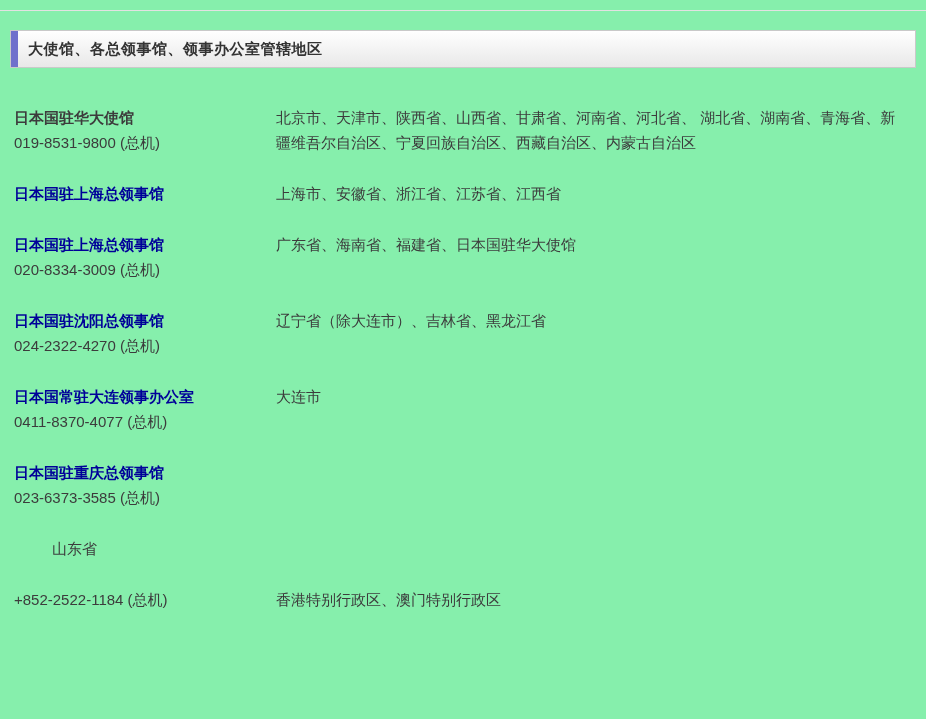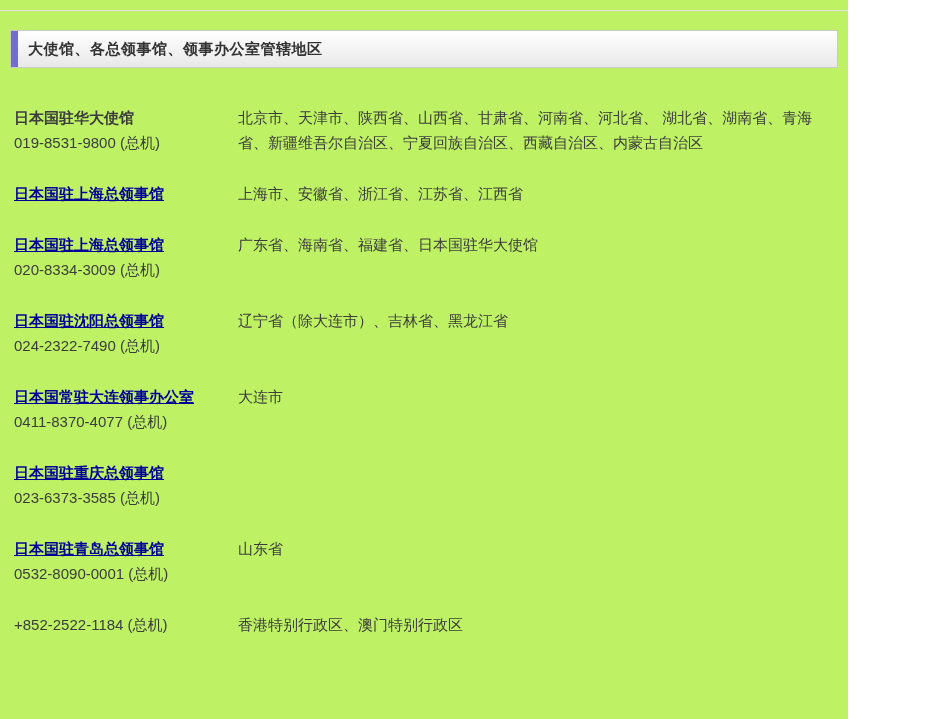--- a/index.html
+++ b/index.html
@@ -3,24 +3,24 @@
 <meta charset="utf-8">
 <style>
   html, body {
     margin: 0;
     padding: 0;
     background: #ffffff;
     font-family: "Liberation Sans", sans-serif;
   }
   .page {
     position: relative;
-    width: 848px;
+    width: 926px;
     height: 719px;
     overflow: hidden;
-    background: #bef264;
+    background: #86efac;
     color: var(--text, #3c3c3c);
   }
   .top-rule {
     margin-top: 10px;
     border-top: 1px solid #e2e2e2;
     height: 0;
   }
   .section-header {
     margin: 19px 10px 0 10px;
     height: 36px;
@@ -58,30 +58,30 @@
     width: 204px;
     flex-shrink: 0;
   }
   .name {
     font-weight: bold;
     color: #3c3c3c;
     white-space: nowrap;
   }
   .name.link {
     color: var(--link, #000099);
-    text-decoration: underline;
     cursor: pointer;
   }
   .phone {
     color: #3c3c3c;
   }
   .regions {
     flex: 1;
     color: #3c3c3c;
     word-break: break-all;
+    margin-left: 38px;
   }
 </style>
 </head>
 <body>
 
 <div class="page">
   <div class="top-rule"></div>
 
   <div class="section-header">
     <span class="accent"></span>
@@ -108,45 +108,41 @@
     <div class="left-col">
       <div class="name link">日本国驻上海总领事馆</div>
       <div class="phone">020-8334-3009 (总机)</div>
     </div>
     <div class="regions">广东省、海南省、福建省、日本国驻华大使馆</div>
   </div>
 
   <div class="entry">
     <div class="left-col">
       <div class="name link">日本国驻沈阳总领事馆</div>
-      <div class="phone">024-2322-7490 (总机)</div>
+      <div class="phone">024-2322-4270 (总机)</div>
     </div>
     <div class="regions">辽宁省（除大连市）、吉林省、黑龙江省</div>
   </div>
 
   <div class="entry">
     <div class="left-col">
       <div class="name link">日本国常驻大连领事办公室</div>
       <div class="phone">0411-8370-4077 (总机)</div>
     </div>
     <div class="regions">大连市</div>
   </div>
 
   <div class="entry">
     <div class="left-col">
       <div class="name link">日本国驻重庆总领事馆</div>
       <div class="phone">023-6373-3585 (总机)</div>
     </div>
   </div>
 
   <div class="entry">
-    <div class="left-col">
-      <div class="name link">日本国驻青岛总领事馆</div>
-      <div class="phone">0532-8090-0001 (总机)</div>
-    </div>
     <div class="regions">山东省</div>
   </div>
 
   <div class="entry">
     <div class="left-col">
       <div class="phone">+852-2522-1184 (总机)</div>
     </div>
     <div class="regions">香港特别行政区、澳门特别行政区</div>
   </div>
 </div>

